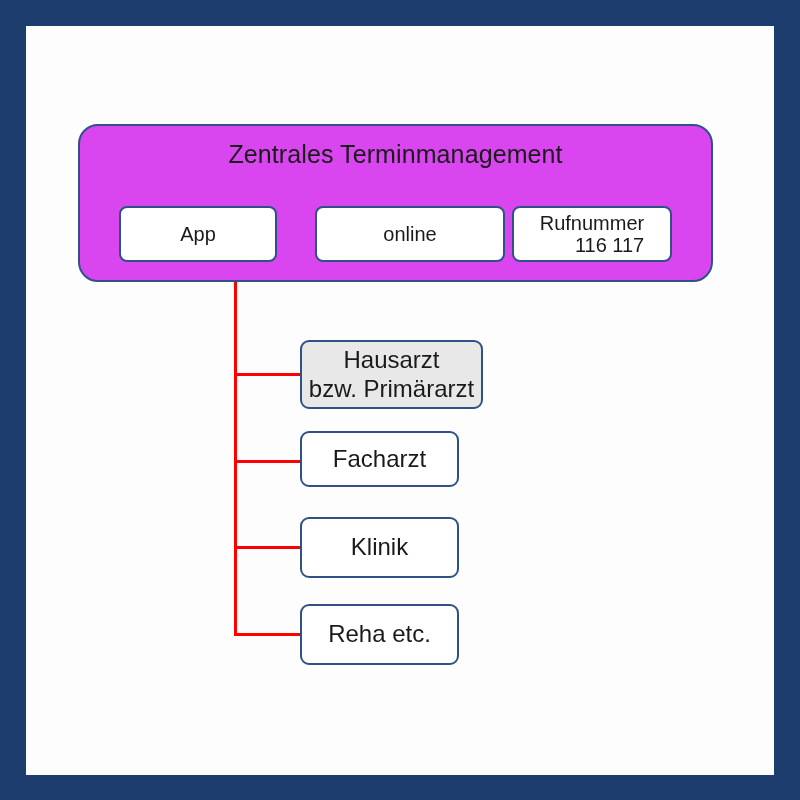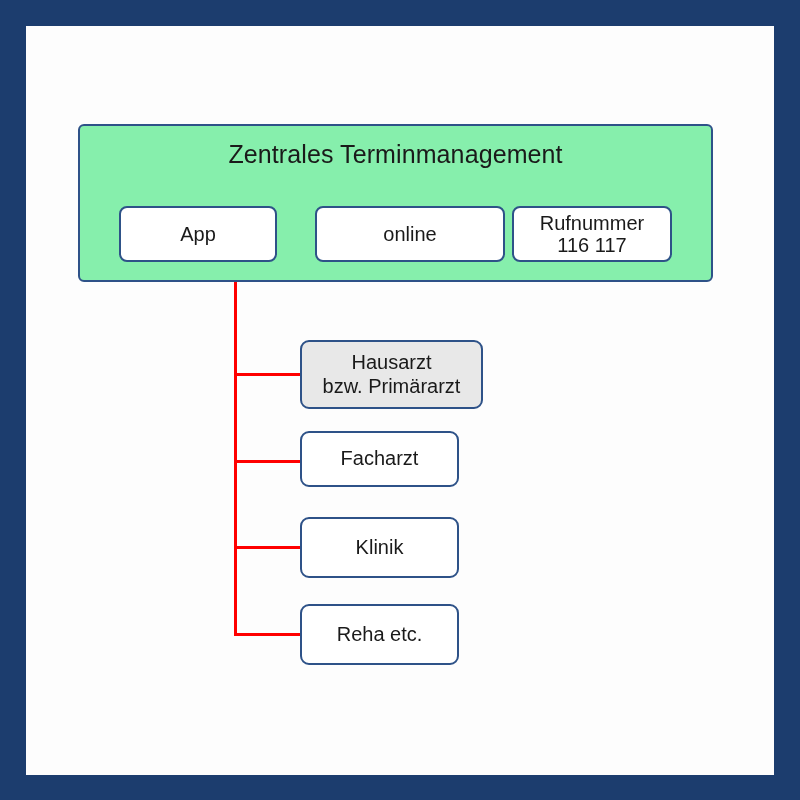--- a/index.html
+++ b/index.html
@@ -57,22 +57,22 @@
 
   
   .header-box {
     position: absolute;
     left: 78px;
     top: 124px;
     width: 635px;
     height: 158px;
     box-sizing: border-box;
     border: 2.5px solid #2E5288;
-    border-radius: 6px;
-    background: #86efac;
+    border-radius: 20px;
+    background: #d946ef;
   }
   .header-title {
     position: absolute;
     left: 0;
     right: 0;
     top: 14px;
     text-align: center;
     font-size: 25px;
     color: #1A1A1A;
     letter-spacing: 0.1px;
@@ -95,33 +95,33 @@
     justify-content: center;
     text-align: center;
     font-size: 20px;
     color: #1A1A1A;
     line-height: 1.12;
     height: 56px;
     top: 4px;
   }
   .option-box.opt0 { left: 39px;  width: 158px; }
   .option-box.opt1 { left: 235px; width: 190px; }
-  .option-box.opt2 { left: 432px; width: 160px; }
+  .option-box.opt2 { left: 432px; width: 160px; text-align: right; }
 
   
   .node {
     position: absolute;
     box-sizing: border-box;
     border: 2.5px solid #2E5288;
     border-radius: 9px;
     display: flex;
     align-items: center;
     justify-content: center;
     text-align: center;
-    font-size: 20px;
+    font-size: 24px;
     color: #1A1A1A;
     line-height: 1.18;
     background: #FFFFFF;
   }
   .node.n0 {
     left: 300px;  top: 340px;
     width: 183px; height: 69px;
     background: #E8E8E8;
   }
   .node.n1 { left: 300px; top: 431px; width: 159px; height: 56px; }

